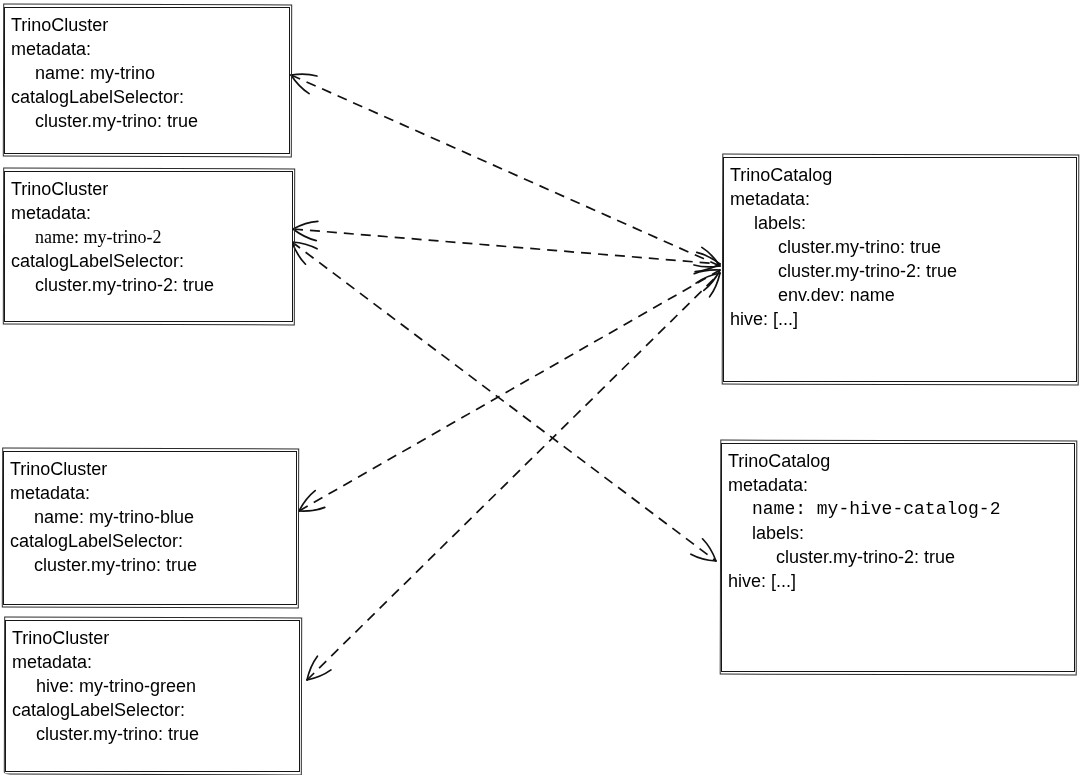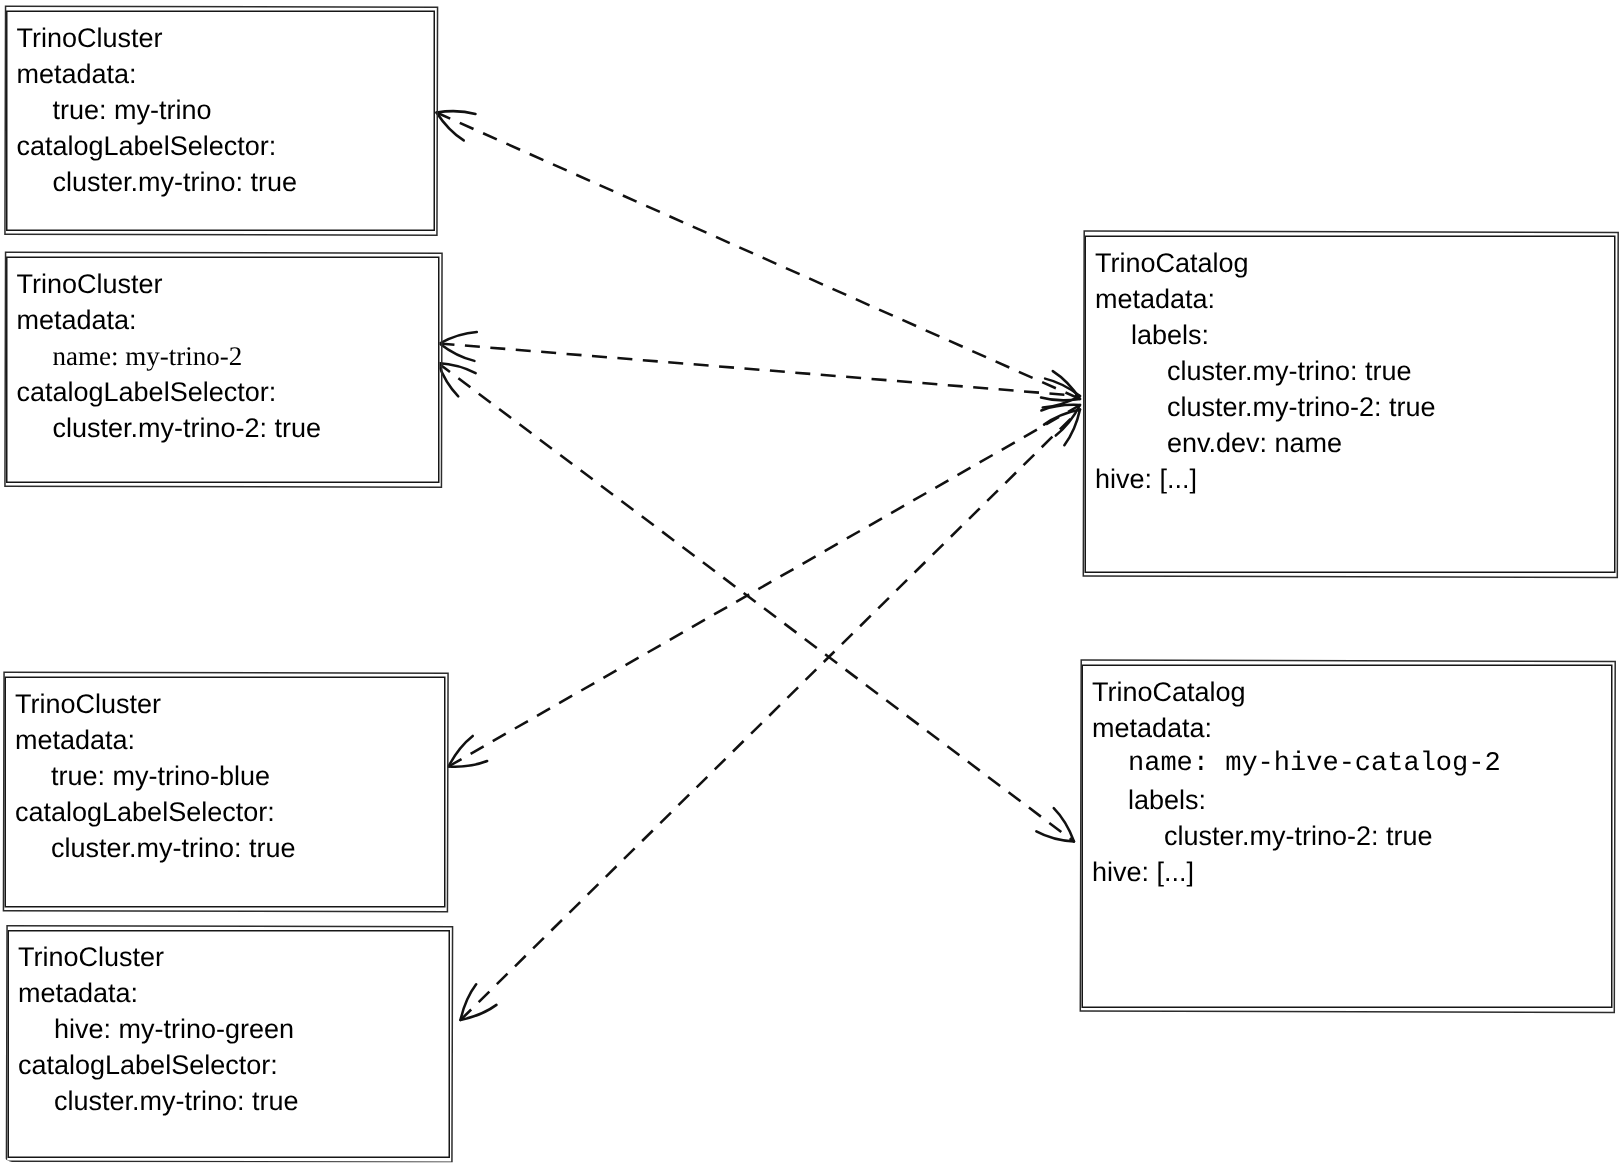--- a/index.html
+++ b/index.html
@@ -93,35 +93,35 @@
         <path class="head" d="M 317.0923448604447 248.8098626568025 Q 306.34978892523935 243.00764796198362 292 242"></path>
         <path class="head" d="M 305.4963747262511 264.22268816432006 Q 296.94457086810854 255.50862744857764 292 242"></path>
         <path class="head" d="M 690.9076551395552 554.1901373431975 Q 701.6502110747606 559.9923520380163 716 561"></path>
         <path class="head" d="M 702.503625273749 538.7773118356799 Q 711.0554291318915 547.4913725514224 716 561"></path>
       </g>
     </svg>
   <div id="boxes-layer">
       <div class="box" style="left: 4px; top: 7px; width: 286px; height: 147px;">
         <div class="code-line" style="padding-left: 0px;">TrinoCluster</div>
         <div class="code-line" style="padding-left: 0px;">metadata:</div>
-        <div class="code-line" style="padding-left: 24px;">true: my-trino</div>
+        <div class="code-line" style="padding-left: 24px;">name: my-trino</div>
         <div class="code-line" style="padding-left: 0px;">catalogLabelSelector:</div>
         <div class="code-line" style="padding-left: 24px;">cluster.my-trino: true</div>
       </div>
       <div class="box" style="left: 4px; top: 171px; width: 289px; height: 151px;">
         <div class="code-line" style="padding-left: 0px;">TrinoCluster</div>
         <div class="code-line" style="padding-left: 0px;">metadata:</div>
         <div class="code-line" style="padding-left: 24px; font-family: Liberation Serif, serif;">name: my-trino-2</div>
         <div class="code-line" style="padding-left: 0px;">catalogLabelSelector:</div>
         <div class="code-line" style="padding-left: 24px;">cluster.my-trino-2: true</div>
       </div>
       <div class="box" style="left: 3px; top: 451px; width: 294px; height: 154px;">
         <div class="code-line" style="padding-left: 0px;">TrinoCluster</div>
         <div class="code-line" style="padding-left: 0px;">metadata:</div>
-        <div class="code-line" style="padding-left: 24px;">true: my-trino-blue</div>
+        <div class="code-line" style="padding-left: 24px;">name: my-trino-blue</div>
         <div class="code-line" style="padding-left: 0px;">catalogLabelSelector:</div>
         <div class="code-line" style="padding-left: 24px;">cluster.my-trino: true</div>
       </div>
       <div class="box" style="left: 5px; top: 620px; width: 295px; height: 152px;">
         <div class="code-line" style="padding-left: 0px;">TrinoCluster</div>
         <div class="code-line" style="padding-left: 0px;">metadata:</div>
         <div class="code-line" style="padding-left: 24px;">hive: my-trino-green</div>
         <div class="code-line" style="padding-left: 0px;">catalogLabelSelector:</div>
         <div class="code-line" style="padding-left: 24px;">cluster.my-trino: true</div>
       </div>

